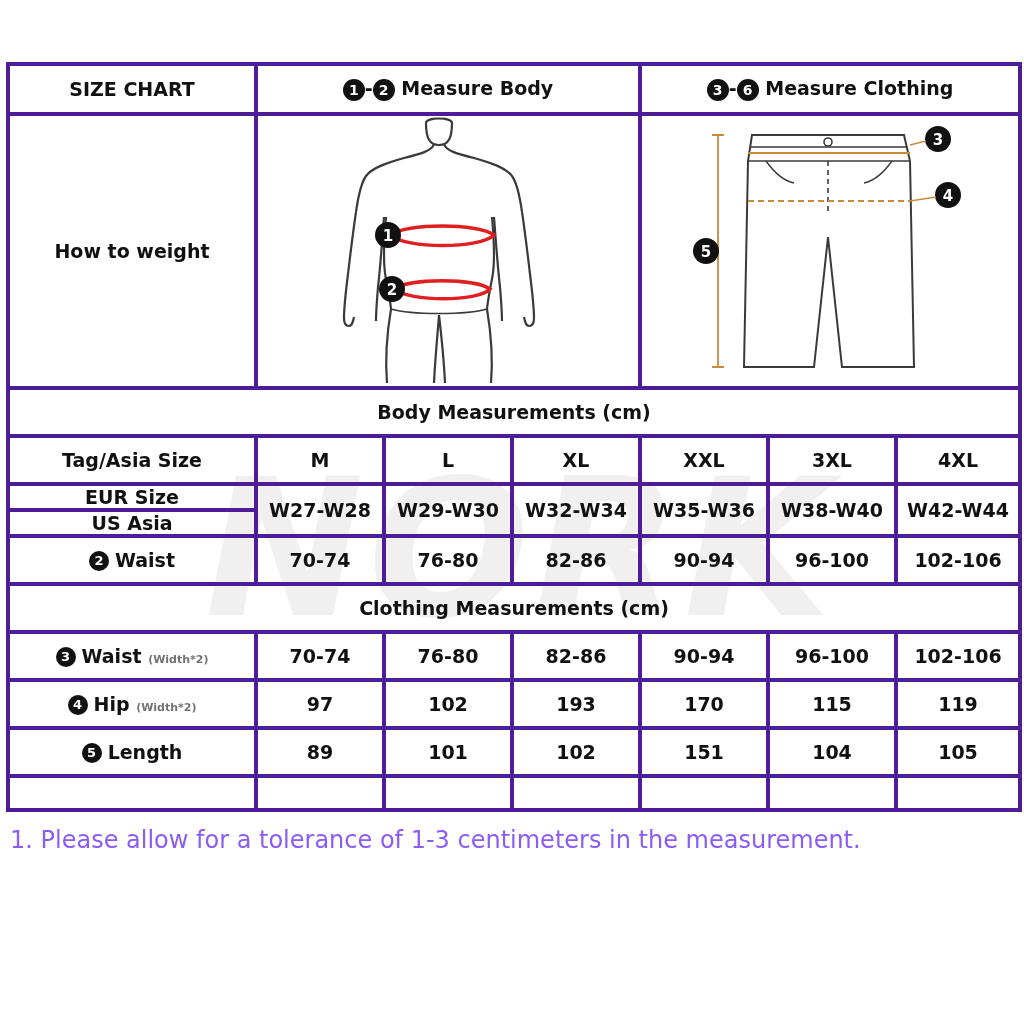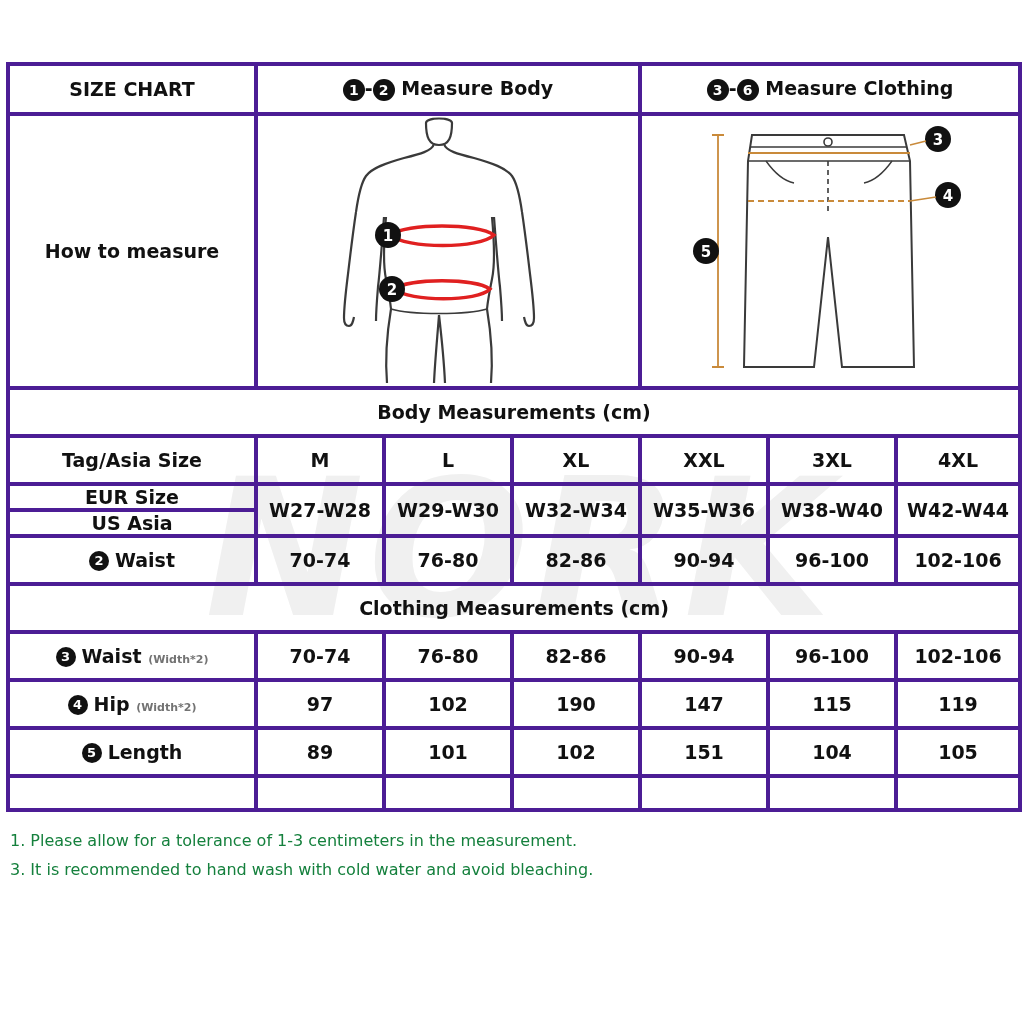--- a/index.html
+++ b/index.html
@@ -131,24 +131,24 @@
   .orange {
     color: #737373;
     font-size: 11px;
     font-weight: bold;
   }
   .notes {
     position: absolute;
     left: 10px;
     top: 826px;
     width: 1000px;
-    font-size: 16px;
+    font-size: 24px;
     line-height: 29px;
     font-weight: normal;
-    color: #15803d;
+    color: #8b5cf6;
     z-index: 3;
   }
   .notes div { white-space: normal; }
   .blankrow td { height: 30px; }
   svg { display: block; }
 </style>
 </head>
 <body>
 
 <div class="page">
@@ -173,21 +173,21 @@
         <span class="badge-inline">1</span><span>-</span><span class="badge-inline">2</span>
         <span>Measure Body</span>
       </td>
       <td class="hdr" colspan="3">
         <span class="badge-inline">3</span><span>-</span><span class="badge-inline">6</span>
         <span>Measure Clothing</span>
       </td>
     </tr>
 
     <tr>
-      <td class="howto illus-cell">How to measure</td>
+      <td class="howto illus-cell">How to weight</td>
       <td class="illus-cell" colspan="3">
         <svg width="378" height="268" viewBox="0 0 378 268">
 
           <path d="M168 6 c0 -6 26 -6 26 0 c0 14 -3 22 -13 22 c-10 0 -13 -8 -13 -22 z" fill="none" stroke="#3a3a3a" stroke-width="2.2"></path>
 
           <path d="M176 27 c-2 7 -14 10 -30 14 c-18 5 -32 10 -38 18 c-5 7 -8 22 -10 36" fill="none" stroke="#3a3a3a" stroke-width="2.2"></path>
           <path d="M186 27 c2 7 14 10 30 14 c18 5 32 10 38 18 c5 7 8 22 10 36" fill="none" stroke="#3a3a3a" stroke-width="2.2"></path>
 
           <path d="M98 95 c-3 20 -6 45 -8 62 c-2 16 -4 36 -4 44 c0 6 2 8 5 8 c3 0 4 -4 5 -9" fill="none" stroke="#3a3a3a" stroke-width="2.2"></path>
           <path d="M264 95 c3 20 6 45 8 62 c2 16 4 36 4 44 c0 6 -2 8 -5 8 c-3 0 -4 -4 -5 -9" fill="none" stroke="#3a3a3a" stroke-width="2.2"></path>
@@ -304,22 +304,22 @@
       <td class="val">102-106</td>
     </tr>
 
     <tr>
       <td class="row-lbl-left">
         <span class="badge">4</span><span>Hip</span>
         <span class="orange">(Width*2)</span>
       </td>
       <td class="val">97</td>
       <td class="val">102</td>
-      <td class="val">190</td>
-      <td class="val">147</td>
+      <td class="val">193</td>
+      <td class="val">170</td>
       <td class="val">115</td>
       <td class="val">119</td>
     </tr>
 
     <tr>
       <td class="row-lbl-left">
         <span class="badge">5</span><span>Length</span>
       </td>
       <td class="val">89</td>
       <td class="val">101</td>
@@ -336,16 +336,15 @@
       <td></td>
       <td></td>
       <td></td>
       <td></td>
     </tr>
   </tbody>
     </table>
 
   <div class="notes">
     <div>1. Please allow for a tolerance of 1-3 centimeters in the measurement.</div>
-    <div>3. It is recommended to hand wash with cold water and avoid bleaching.</div>
   </div>
 
 </div>
 
 </body></html>

